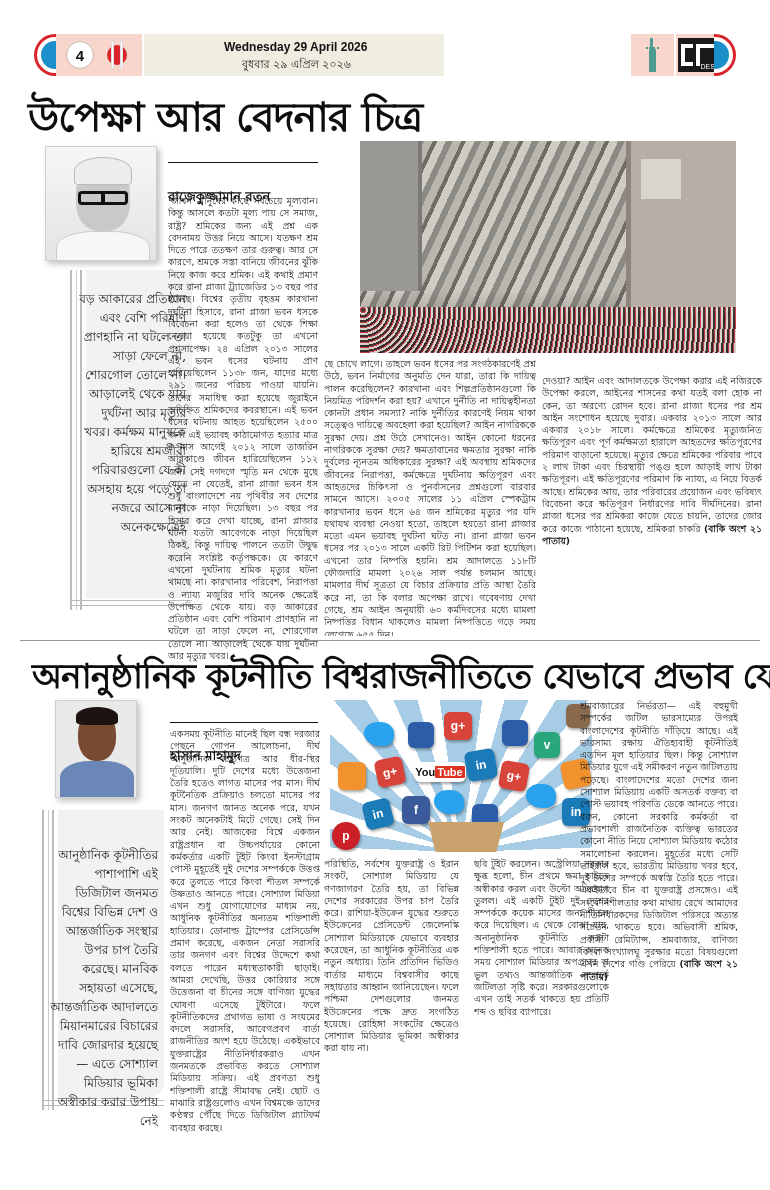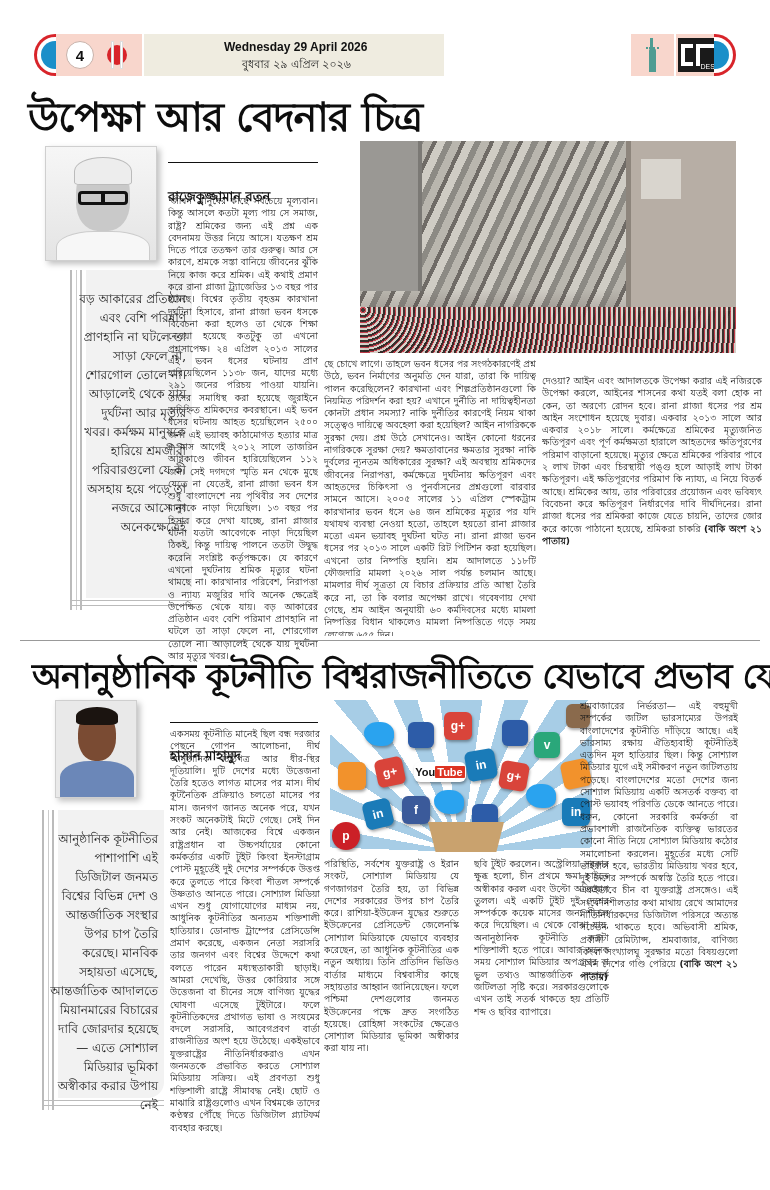--- a/index.html
+++ b/index.html
@@ -61,21 +61,21 @@
   
   .pull-wrap { position: absolute; }
   .pw-1 { left: 42px; top: 270px; width: 122px; height: 340px; margin-left: 28px; }
   .pw-2 { left: 42px; top: 810px; width: 122px; height: 300px; }
   .pull-lines { position: absolute; left: 0; top: 0; width: 12px; height: 100%; border-left: 2px solid #bbb; border-right: 2px solid #bbb; }
   .pull-lines::after { content: ""; position: absolute; left: 4px; top: 0; width: 0; height: 100%; border-left: 1px solid #ccc; }
   .pull-box { position: absolute; left: 16px; top: 0; right: 0; bottom: 12px; background: #f2f2f2; border-radius: 0 0 16px 0; }
   .pull-bottom { position: absolute; left: 0; right: 0; bottom: 4px; height: 6px; border-top: 1px solid #bbb; border-bottom: 1px solid #bbb; }
   .pull-text { position: absolute; right: 6px; left: 6px; font: 12px/19px "DejaVu Serif", serif; color: #222; text-align: right; }
   .pt-1 { top: 20px; }
-  .pt-2 { top: 20px; }
+  .pt-2 { top: 36px; }
 
   
   .col { position: absolute; font: 9.2px/12.3px "DejaVu Sans", sans-serif; color: #1a1a1a; text-align: justify; overflow: hidden; }
   .col p { margin-bottom: 1px; }
   .c1a { left: 168px; top: 166px; width: 150px; height: 470px; margin-top: 29px; }
   .c1b { left: 324px; top: 358px; width: 212px; height: 278px; }
   .c1c { left: 542px; top: 358px; width: 220px; height: 278px; margin-top: 17px; }
   .c2a { left: 170px; top: 728px; width: 150px; height: 452px; }
   .c2b { left: 324px; top: 858px; width: 135px; height: 322px; }
   .c2c { left: 464px; top: 858px; width: 135px; height: 322px; margin-left: 10px; }

